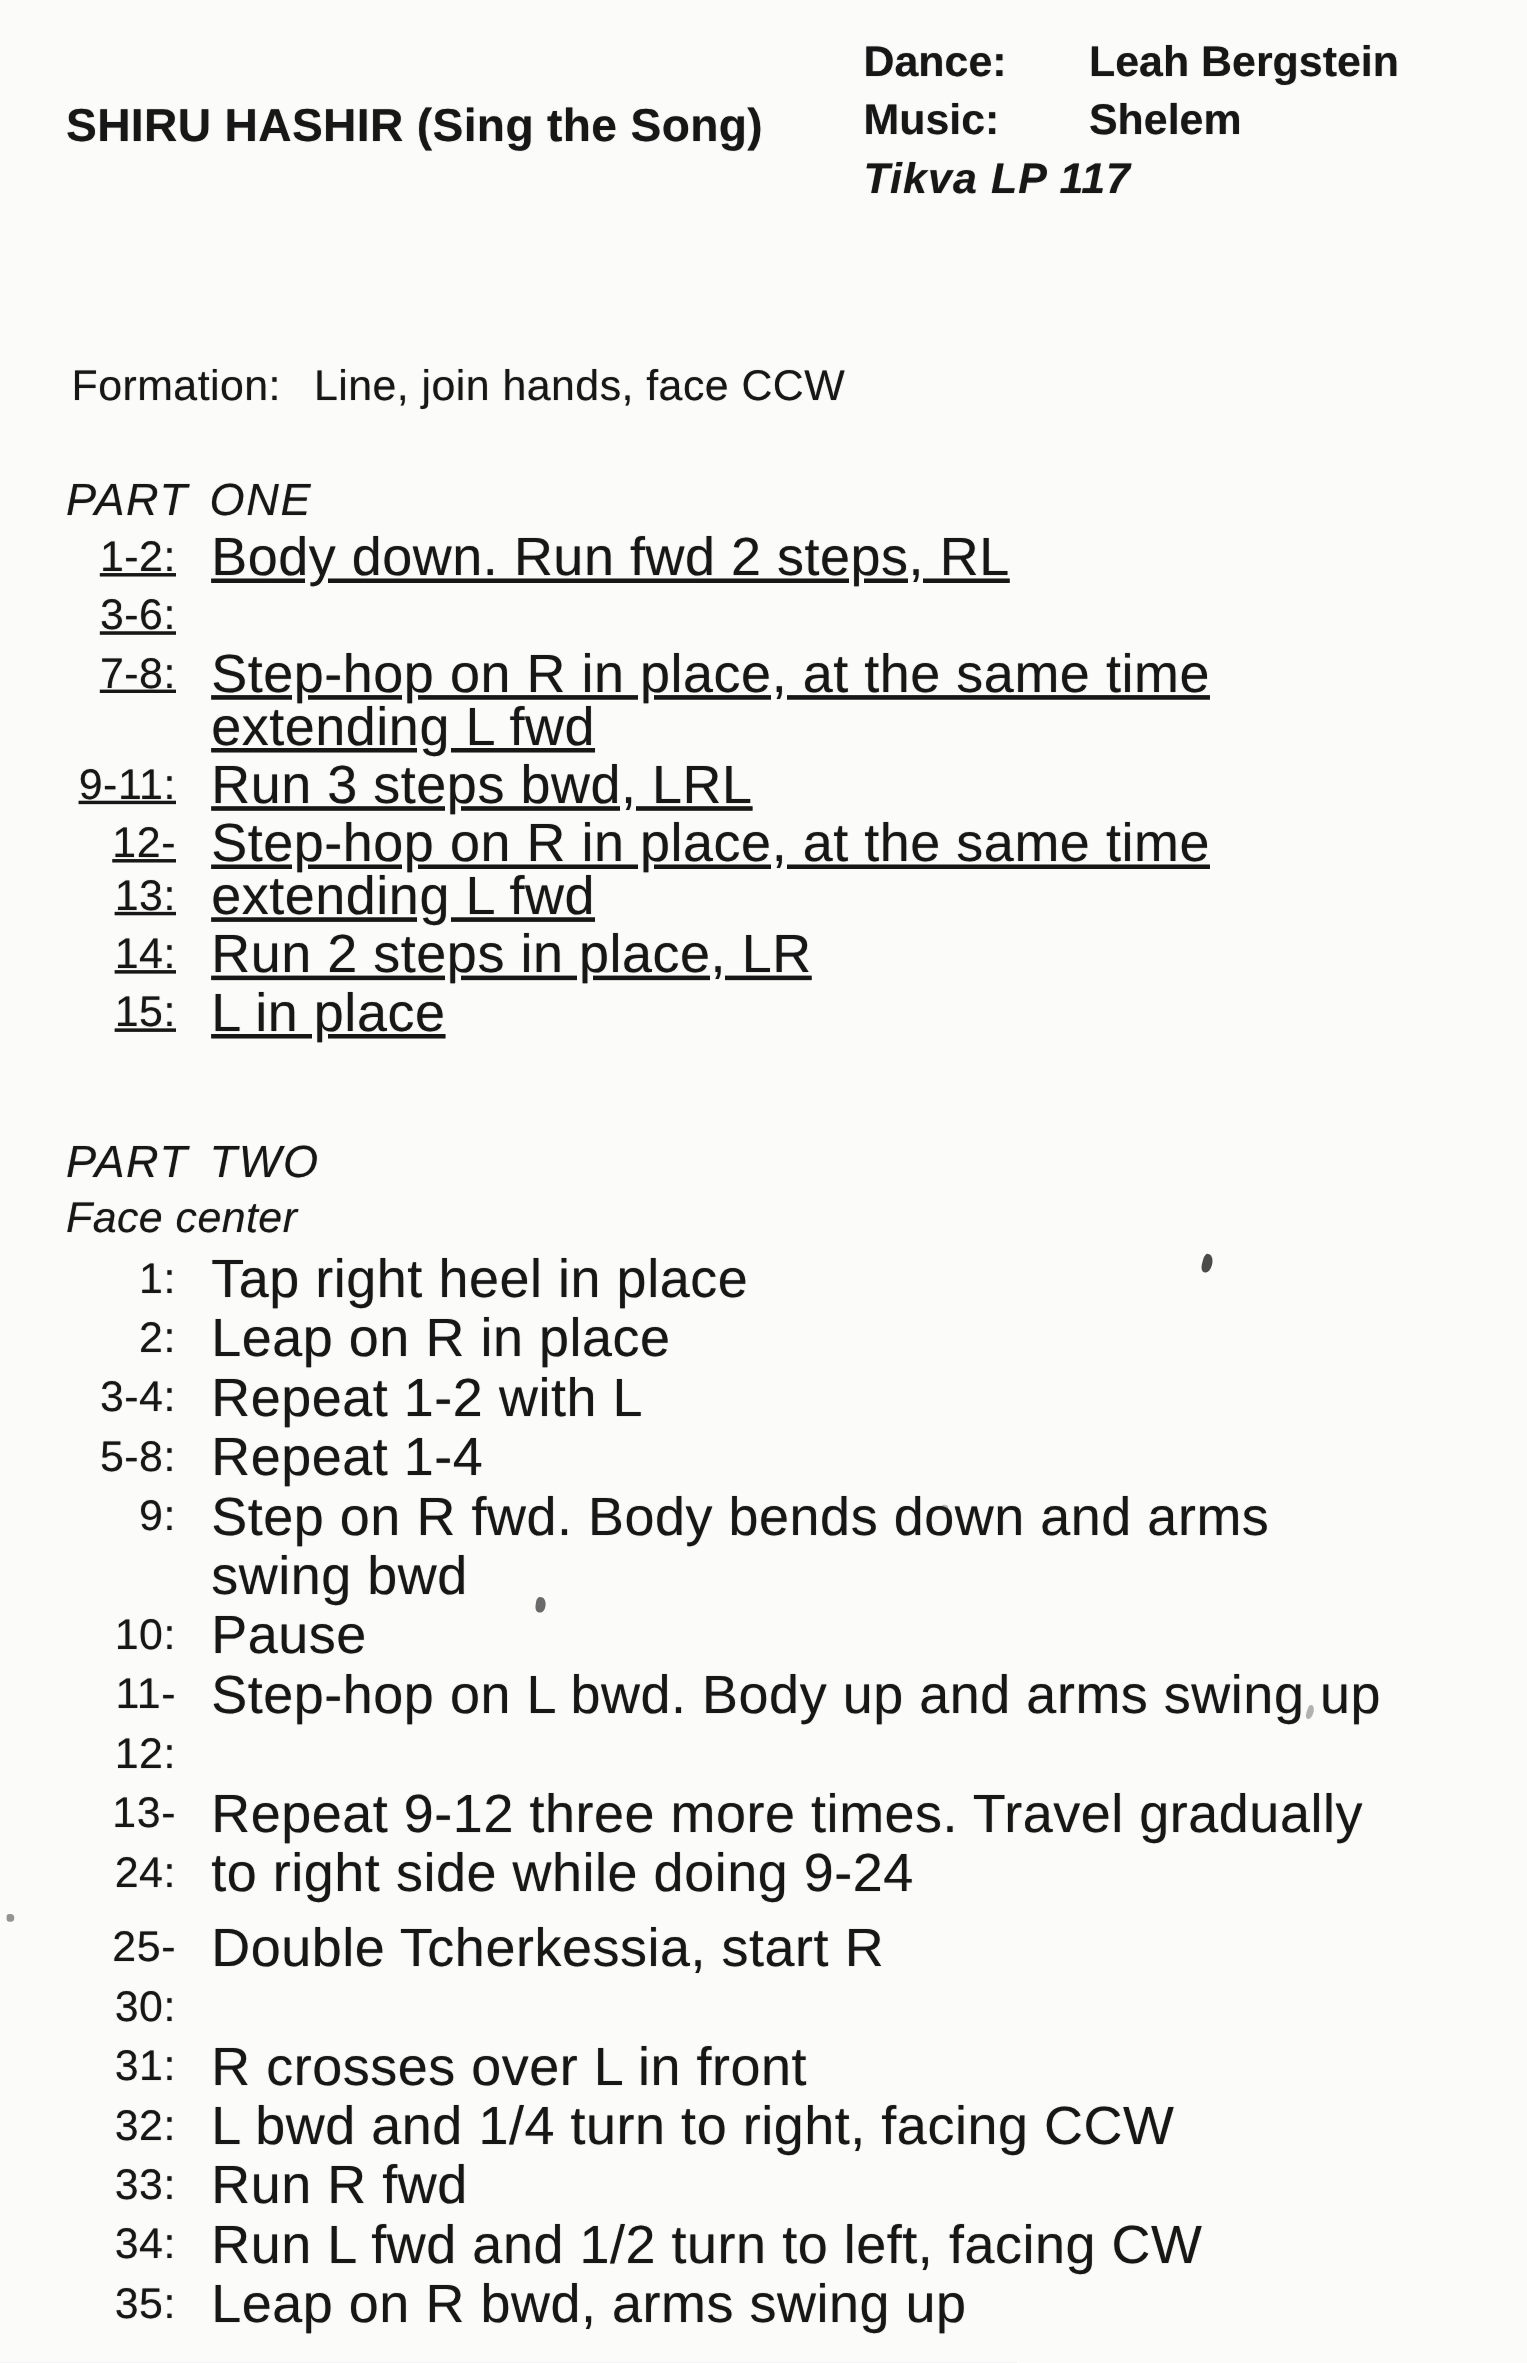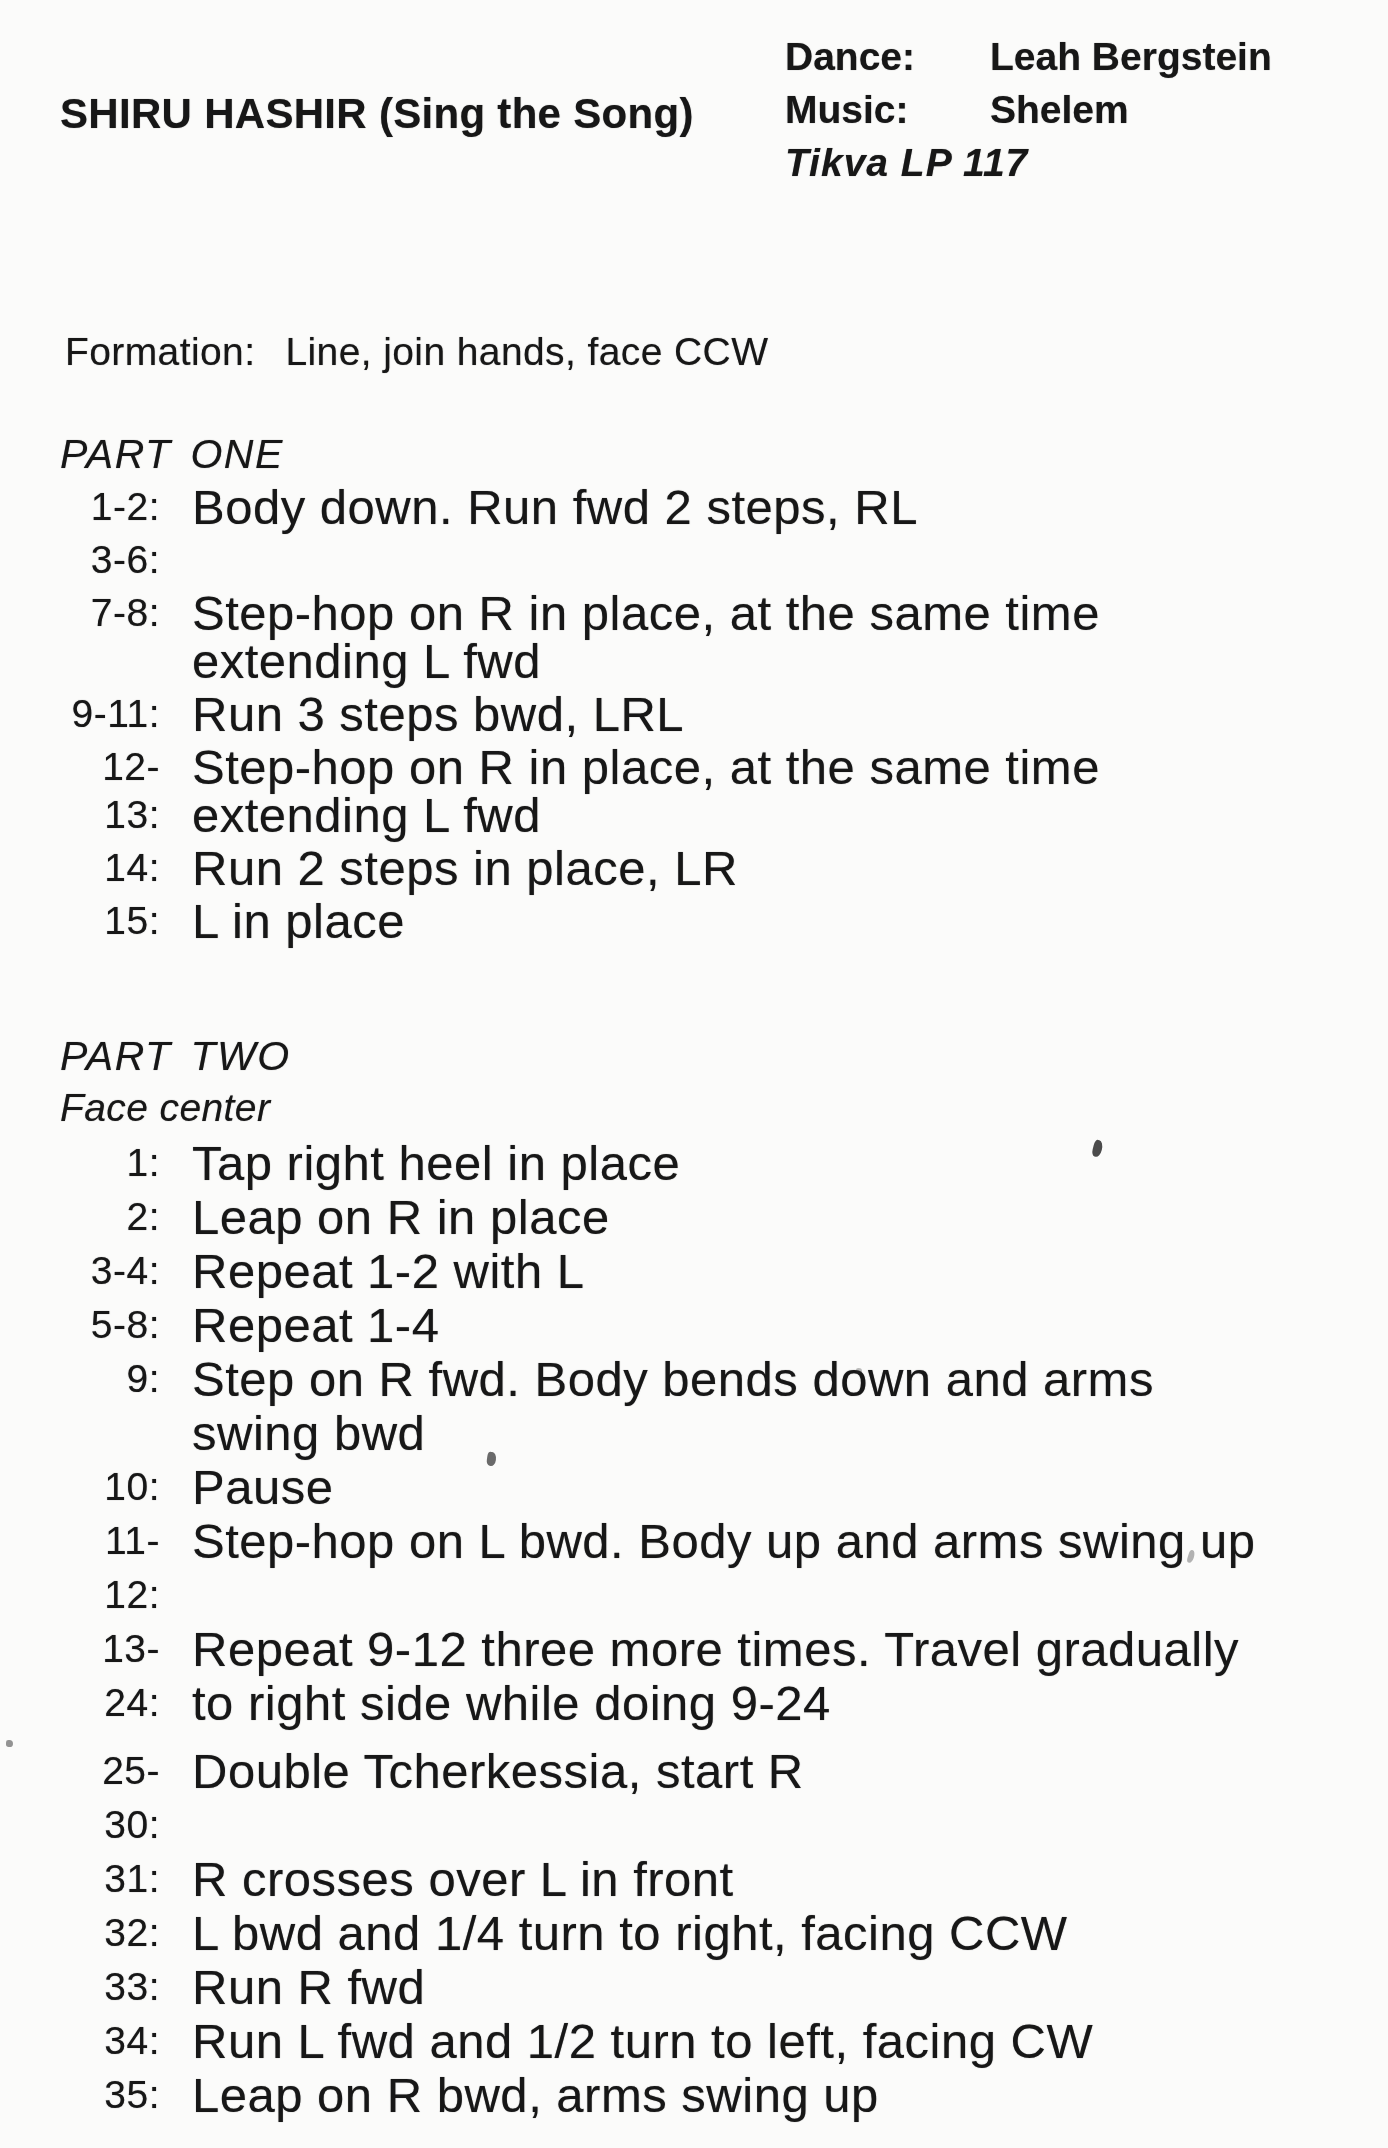--- a/index.html
+++ b/index.html
@@ -28,21 +28,21 @@
   .formation { margin:138px 0 0 5px; font-size:39px; line-height:50px; letter-spacing:.4px; }
   .formation-label { margin-right:30px; }
   
   .part-heading { margin:0; font-size:41px; line-height:50px; font-style:italic; font-weight:normal; letter-spacing:1.5px; word-spacing:6px; }
   .section-note { margin:0; font-size:39px; line-height:53px; letter-spacing:.4px;font-style:italic; }
   .steps { margin-top:4px; }
   .step-row { display:flex; align-items:flex-start; }
   .counts { flex:0 0 100px; text-align:right; font-size:39px; letter-spacing:.5px; }
   .step-text { margin-left:32px; width:1080px; font-size:49px; letter-spacing:.5px; }
   #part-one { margin-top:52px; }
-  #part-one .step-row { line-height:48px; margin-bottom:5px; }
+  #part-one .step-row { line-height:48px; margin-bottom:5px;text-decoration:underline; }
   #part-one .counts, #part-one .step-text { line-height:48px; }
   #part-two { margin-top:86px; }
   #part-two .steps { margin-top:2px; }
   #part-two .step-row { line-height:54px; margin-bottom:0; }
   #part-two .counts, #part-two .step-text { line-height:54px; }
   #part-two .steps .step-row:nth-child(9) { margin-top:14px; }
   
   .artifact { position:absolute; background:#2c2c2c; border-radius:40% 60% 55% 45%; }
   .a1 { top:1140px; left:1093px; width:9px;  height:17px; transform:rotate(14deg); opacity:.85; }
   .a2 { top:1452px; left:487px;  width:9px;  height:14px; transform:rotate(8deg);  opacity:.7; }

